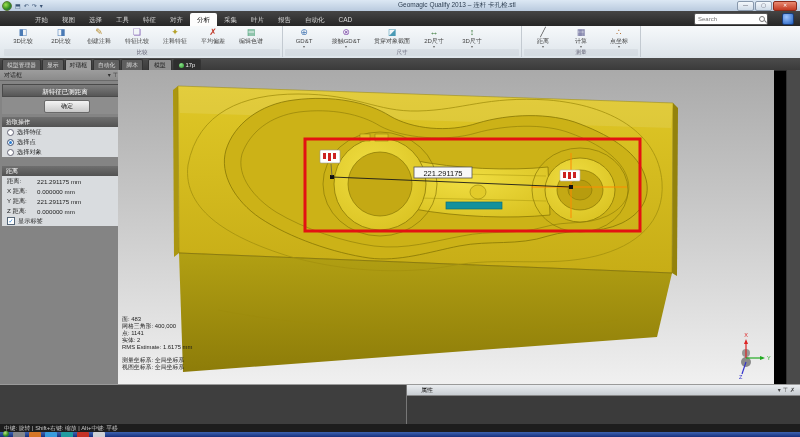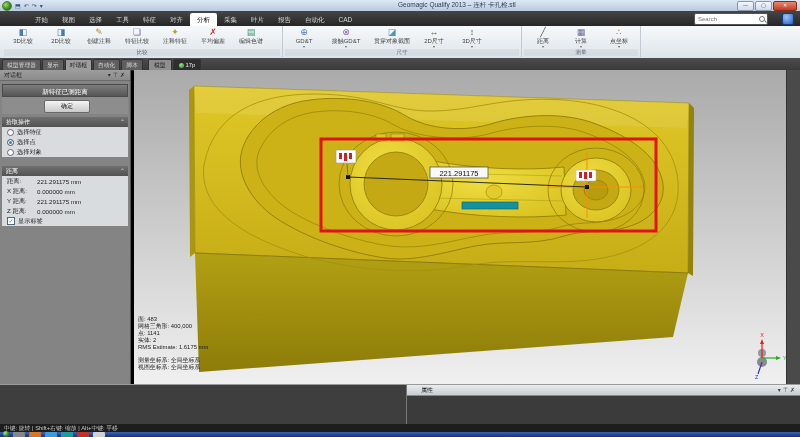--- a/index.html
+++ b/index.html
@@ -75,21 +75,21 @@
   #sec-pick{left:2px;top:47px;width:126px;}
   #sec-dist{left:2px;top:96px;width:126px;}
   .rrow{display:flex;align-items:center;height:10px;padding-left:5px;font-size:6.2px;color:#222;}
   .radio{width:5px;height:5px;border-radius:50%;border:1px solid #667;background:#fff;margin-right:3px;}
   .radio.on{background:#2a7fd4;box-shadow:inset 0 0 0 1px #fff;}
   .frow{display:flex;align-items:center;height:10px;padding-left:5px;font-size:6.2px;color:#222;}
   .flabel{width:30px;}
   .cbox{width:6px;height:6px;border:1px solid #567;background:#fff;margin-right:3px;
     font-size:6px;line-height:6px;color:#2a7fd4;text-align:center;}
 
-  #viewport{left:134px;top:70px;width:656px;height:314px;
+  #viewport{left:118px;top:70px;width:656px;height:314px;
     background:linear-gradient(180deg,#aaaaaa 0%,#c9c9c9 45%,#f0f0f0 100%);overflow:hidden;}
   #stats{left:4px;top:246px;font-size:5.9px;line-height:7px;color:#1c1c1c;white-space:nowrap;}
   .statgap{height:6px;}
 
   #rightstrip{left:786px;top:70px;width:14px;height:314px;background:#4a4a4a;border-left:1px solid #333;}
 
   
   #bottomrow{left:0;top:384px;width:800px;height:40px;background:#3b3b3b;border-top:1px solid #9a9a9a;}
   #bpanelL{left:0;top:0;width:406px;height:40px;background:#3e3e3e;border-right:1px solid #777;}
   #bpanelR{left:407px;top:0;width:393px;height:40px;background:#3b3b3b;}

